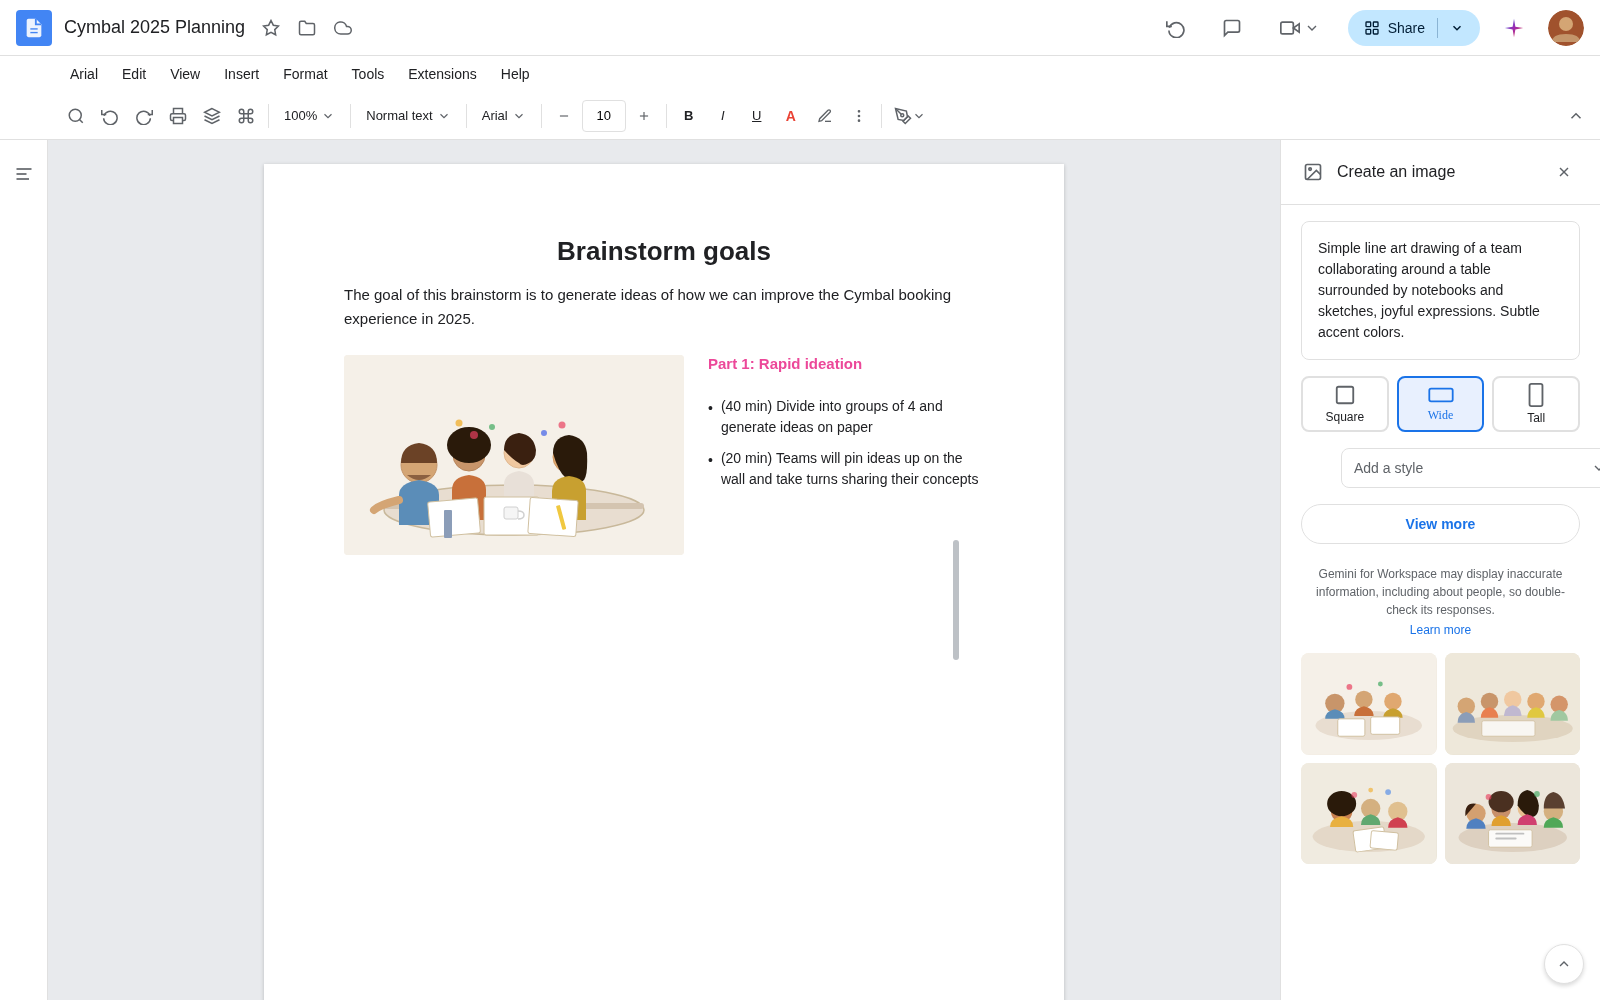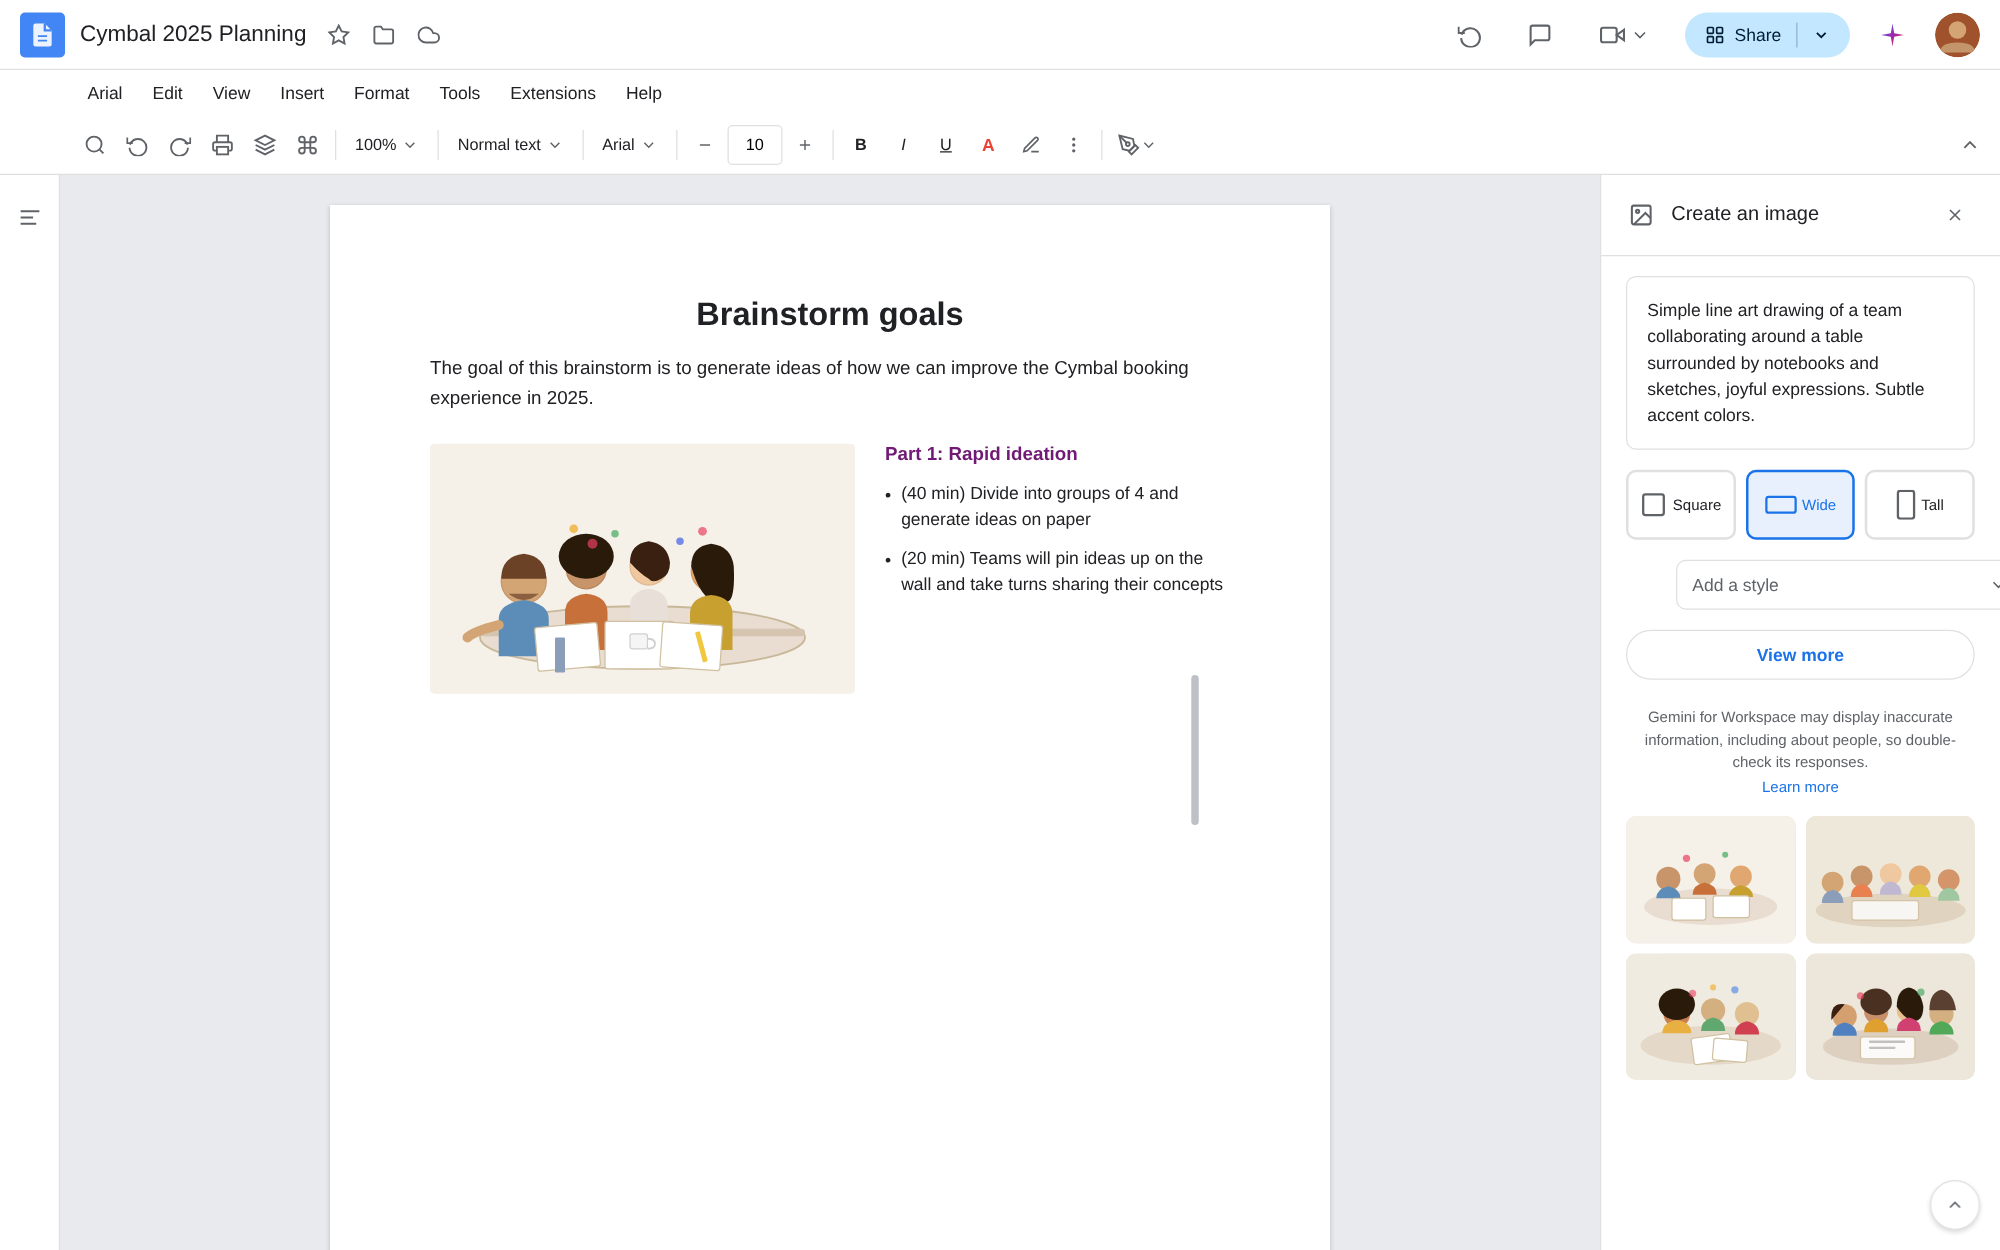--- a/index.html
+++ b/index.html
@@ -244,22 +244,22 @@
       overflow: hidden;
     }
 
     .doc-content-right {
       flex: 1;
     }
 
     .doc-part-title {
       font-size: 15px;
       font-weight: 700;
-      color: #701a75;
-      margin-bottom: 12px;
+      color: #ec4899;
+      margin-bottom: 24px;
     }
 
     .doc-bullet {
       display: flex;
       gap: 8px;
       font-size: 14px;
       color: #202124;
       line-height: 1.5;
       margin-bottom: 10px;
     }
@@ -347,32 +347,34 @@
       gap: 8px;
       margin-bottom: 16px;
     }
 
     .aspect-btn {
       flex: 1;
       height: 56px;
       border-radius: 8px;
       border: 2px solid #e0e0e0;
       display: flex;
+      flex-direction: column;
       align-items: center;
       justify-content: center;
       gap: 4px;
       cursor: pointer;
       font-size: 12px;
       color: #202124;
       background: transparent;
     }
     .aspect-btn.active {
       border-color: #1a73e8;
       background: #e8f0fe;
       color: #1a73e8;
+      font-family: Liberation Serif, serif;
     }
 
     .style-select {
       width: 100%;
       height: 40px;
       border: 1px solid #e0e0e0;
       border-radius: 8px;
       display: flex;
       align-items: center;
       padding: 0 12px;

